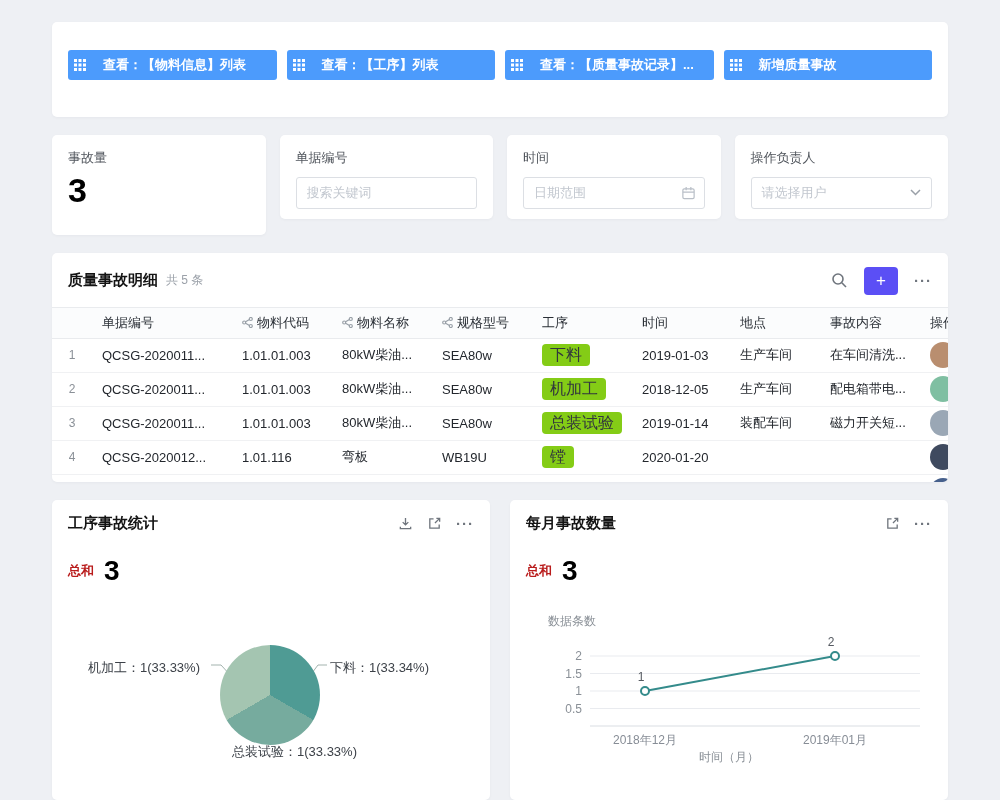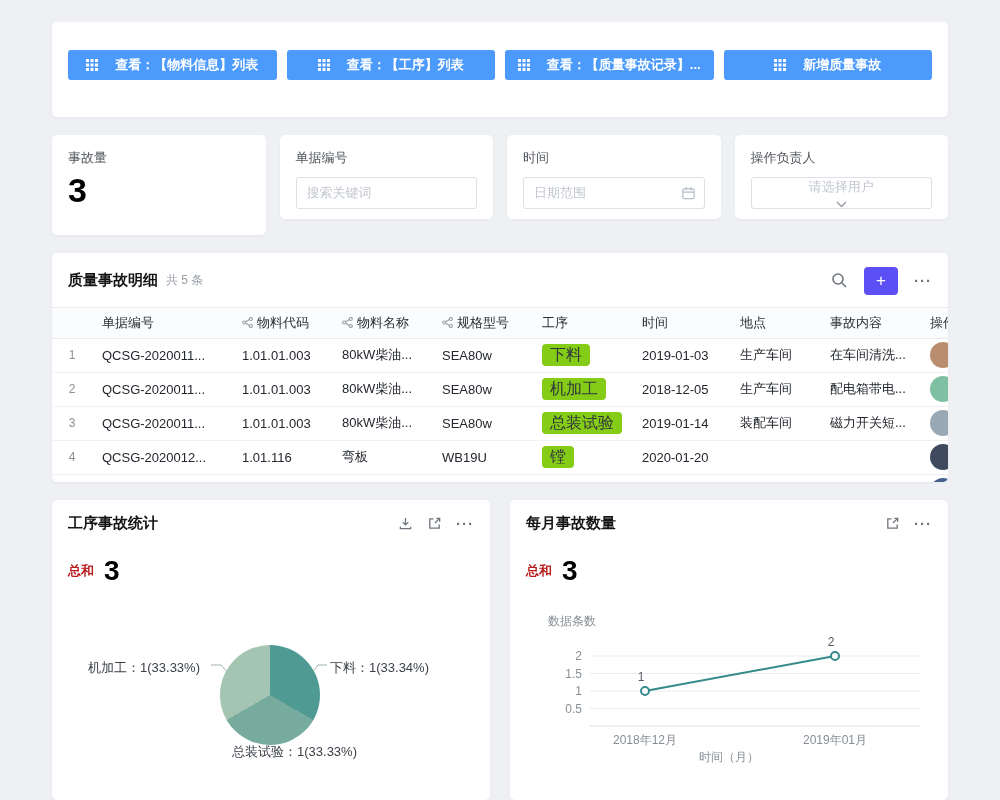--- a/index.html
+++ b/index.html
@@ -5,36 +5,36 @@
   html,body{width:1000px;height:800px;margin:0;overflow:hidden;}
   body{background:#eef0f4;font-family:"Liberation Sans","DejaVu Sans",sans-serif;color:#1f2329;}
   .page{box-sizing:border-box;height:100%;padding:22px 52px 0;display:flex;flex-direction:column;gap:18px;}
   .card{background:#fff;border-radius:5px;box-shadow:0 1px 3px rgba(31,35,41,.04);}
   .card-title{font-size:15px;font-weight:bold;color:#141414;}
 
   
   .shortcuts-card{padding:14px 16px 16px;height:104px;box-sizing:border-box;}
   .shortcut-row{display:flex;gap:10px;margin-top:14px;}
   .shortcut-btn{flex:1;height:30px;border:none;border-radius:3px;color:#fff;font-size:13px;font-weight:bold;
-    display:flex;align-items:center;justify-content:center;gap:17px;cursor:pointer;font-family:inherit;white-space:nowrap;overflow:hidden;}
+    display:flex;align-items:center;justify-content:flex-start;gap:17px;cursor:pointer;font-family:inherit;white-space:nowrap;overflow:hidden;}
 
   
   .filter-row{display:flex;gap:14px;align-items:flex-start;}
   .filter-card{flex:1;padding:14px 16px;box-sizing:border-box;height:84px;}
   .stat-card{height:100px;}
   .filter-label{font-size:13px;color:#50555c;}
   .stat-value{font-size:34px;font-weight:bold;margin-top:4px;color:#000;}
   .filter-input-wrap{margin-top:10px;position:relative;}
   .text-input{width:100%;height:32px;box-sizing:border-box;border:1px solid #dcdfe4;border-radius:3px;padding:0 28px 0 10px;
     font-size:13px;font-family:inherit;color:#ef4444;background:#fff;outline:none;}
   .text-input.plain{padding-right:10px;}
   .text-input::placeholder{color:#c2c7cf;}
   .input-icon{position:absolute;right:9px;top:50%;transform:translateY(-50%);display:flex;}
   .select-box{margin-top:10px;height:32px;box-sizing:border-box;border:1px solid #dcdfe4;border-radius:3px;
-    display:flex;align-items:center;justify-content:space-between;padding:0 10px;cursor:pointer;background:#fff;flex-direction:column;}
+    display:flex;align-items:center;justify-content:space-between;padding:0 10px;cursor:pointer;background:#fff;}
   .select-placeholder{font-size:13px;color:#c2c7cf;}
 
   
   .table-card{height:260px;padding:14px 0 0;box-sizing:border-box;overflow:hidden;}
   .table-head-row{display:flex;align-items:center;padding:0 16px 12px;}
   .count-text{font-size:12px;color:#9ba1a9;margin-left:8px;}
   .table-actions{margin-left:auto;display:flex;align-items:center;gap:16px;}
   .icon-btn{background:none;border:none;padding:0;cursor:pointer;display:flex;align-items:center;color:#6f757d;font-family:inherit;}
   .more-btn{font-size:15px;font-weight:bold;color:#6f757d;letter-spacing:1px;line-height:1;}
   .plus-btn{width:34px;height:28px;border:none;border-radius:4px;color:#fff;font-size:17px;line-height:1;cursor:pointer;font-family:inherit;}

